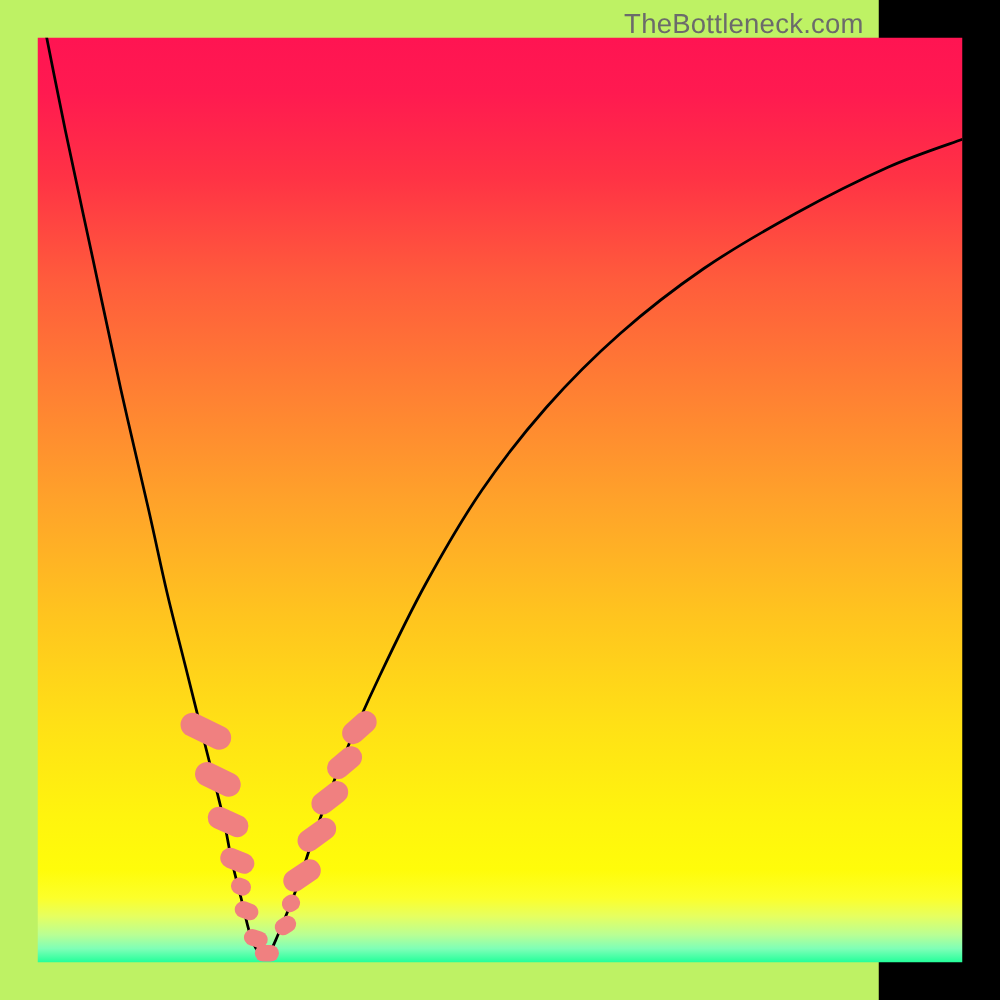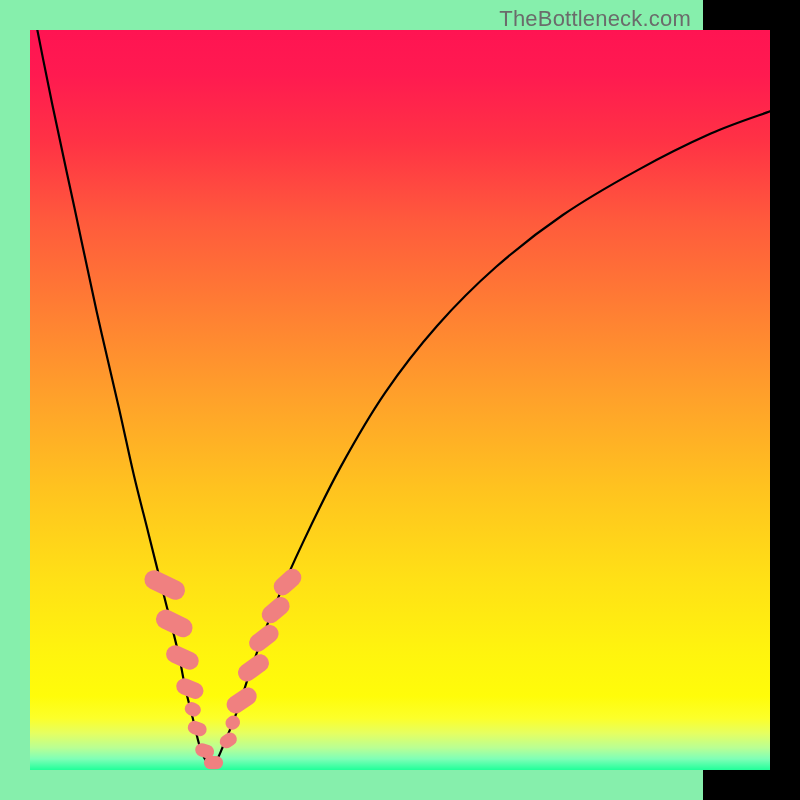--- a/index.html
+++ b/index.html
@@ -8,21 +8,21 @@
     width: 800px;
     height: 800px;
     overflow: hidden;
     background: #000;
     font-family: Arial, Helvetica, sans-serif;
   }
   .frame {
     position: relative;
     width: 703px;
     height: 800px;
-    background: #86efac;
+    background: #bef264;
   }
   .plot-area {
     position: absolute;
     left: 30px;
     top: 30px;
     width: 740px;
     height: 740px;
     overflow: hidden;
   }
   .gradient-bg {

